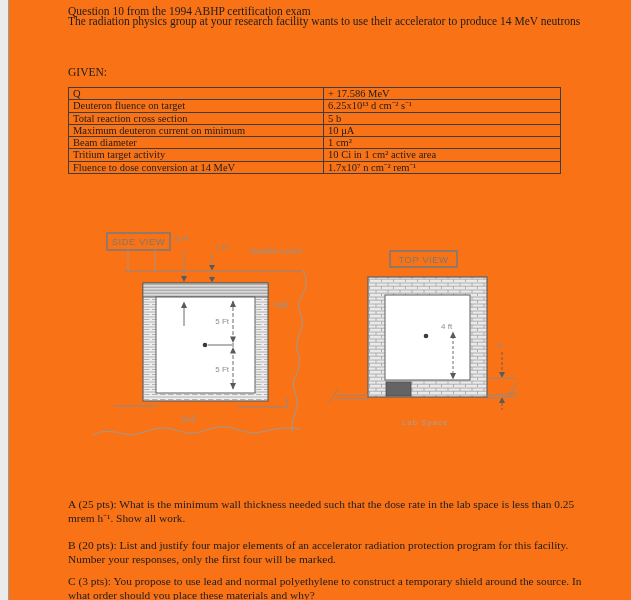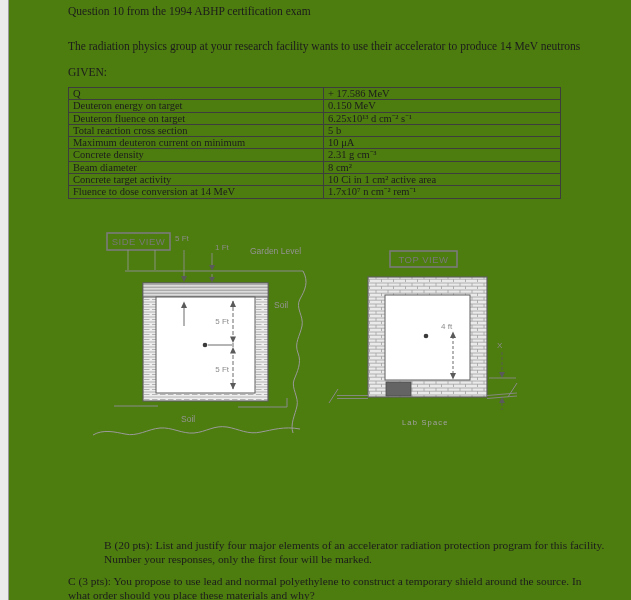--- a/index.html
+++ b/index.html
@@ -1,33 +1,33 @@
 <!DOCTYPE html>
 <html><head>
 <meta charset="utf-8">
 <style>
   html,body{margin:0;padding:0;background:#fff;}
-  #page{position:relative;width:631px;height:600px;background:#4d7c0f;overflow:hidden;
+  #page{position:relative;width:631px;height:600px;background:#f97316;overflow:hidden;
         font-family:"Liberation Serif", serif;color:#1c1c1c;}
   .edge{position:absolute;left:0;top:0;width:8px;height:600px;background:#ebebeb;border-right:1px solid #9a9a9a;}
   .title{position:absolute;left:68px;top:5px;font-size:11.5px;}
-  .intro{position:absolute;left:68px;top:40px;font-size:11.5px;line-height:13.6px;white-space:nowrap;}
+  .intro{position:absolute;left:68px;top:15px;font-size:11.5px;line-height:13.6px;white-space:nowrap;}
   .given{position:absolute;left:68px;top:66px;font-size:11.5px;text-align:center;}
   table.given-table{position:absolute;left:68px;top:87px;width:493px;border-collapse:collapse;
         border:1px solid #3d3d3d;}
   table.given-table td{border:1px solid #3d3d3d;font-size:10.5px;line-height:11.3px;height:11.3px;
         padding:0 2px 0 4px;white-space:nowrap;vertical-align:middle;}
   td.param{width:248px;}
   svg.diagram{position:absolute;left:0;top:226px;}
   .dtitle{font-family:"Liberation Sans",sans-serif;font-size:9.5px;fill:#787878;letter-spacing:.5px;}
   .dlabel{font-family:"Liberation Sans",sans-serif;font-size:8px;fill:#8c8c8c;}
   .dlabel-lg{font-family:"Liberation Sans",sans-serif;font-size:8.5px;fill:#949494;}
   .dlabel-sp{font-family:"Liberation Sans",sans-serif;font-size:7.5px;fill:#a2a2a2;letter-spacing:1.2px;}
   .q{position:absolute;left:68px;font-size:11.4px;line-height:13.8px;white-space:nowrap;}
-  #qA{top:498px;} #qB{top:539px;margin-left:36px;} #qC{top:575px;}
+  #qA{top:498px;} #qB{top:539px;} #qC{top:575px;}
 </style>
 </head>
 <body>
 
 <div id="page">
 
   <div class="edge"></div>
 
   <div class="title">Question 10 from the 1994 ABHP certification exam</div>
 
@@ -37,45 +37,37 @@
 
   <div class="given">GIVEN:</div>
 
   <table class="given-table">
     <tbody>
       <tr>
         <td class="param">Q</td>
         <td>+ 17.586 MeV</td>
       </tr>
       <tr>
-        <td class="param">Deuteron energy on target</td>
-        <td>0.150 MeV</td>
-      </tr>
-      <tr>
         <td class="param">Deuteron fluence on target</td>
         <td>6.25x10¹³ d cm⁻² s⁻¹</td>
       </tr>
       <tr>
         <td class="param">Total reaction cross section</td>
         <td>5 b</td>
       </tr>
       <tr>
         <td class="param">Maximum deuteron current on minimum</td>
         <td>10 μA</td>
       </tr>
       <tr>
-        <td class="param">Concrete density</td>
-        <td>2.31 g cm⁻³</td>
+        <td class="param">Beam diameter</td>
+        <td>1 cm²</td>
       </tr>
       <tr>
-        <td class="param">Beam diameter</td>
-        <td>8 cm²</td>
-      </tr>
-      <tr>
-        <td class="param">Concrete target activity</td>
+        <td class="param">Tritium target activity</td>
         <td>10 Ci in 1 cm² active area</td>
       </tr>
       <tr>
         <td class="param">Fluence to dose conversion at 14 MeV</td>
         <td>1.7x10⁷ n cm⁻² rem⁻¹</td>
       </tr>
     </tbody>
   </table>
 
   <svg class="diagram" width="631" height="252" viewBox="0 0 631 252" xmlns="http://www.w3.org/2000/svg">
@@ -164,20 +156,24 @@
 
       <path d="M487 169.5 L517 167 M487 172.5 L517 170" fill="none" stroke="#8a8a8a" stroke-width="0.9"></path>
       <path d="M508 171 L517 157" fill="none" stroke="#8a8a8a" stroke-width="1"></path>
       <path d="M337 169.5 H368 M337 172.5 H368" fill="none" stroke="#8a8a8a" stroke-width="0.9"></path>
       <path d="M329 177 L338 163" fill="none" stroke="#8a8a8a" stroke-width="1"></path>
 
       <text x="402" y="199" class="dlabel-sp">Lab Space</text>
     </g>
   </svg>
 
+  <div class="q" id="qA">
+    <div>A (25 pts): What is the minimum wall thickness needed such that the dose rate in the lab space is less than 0.25</div>
+    <div>mrem h⁻¹. Show all work.</div>
+  </div>
   <div class="q" id="qB">
     <div>B (20 pts): List and justify four major elements of an accelerator radiation protection program for this facility.</div>
     <div>Number your responses, only the first four will be marked.</div>
   </div>
   <div class="q" id="qC">
     <div>C (3 pts): You propose to use lead and normal polyethylene to construct a temporary shield around the source. In</div>
     <div>what order should you place these materials and why?</div>
   </div>
 
 </div>

